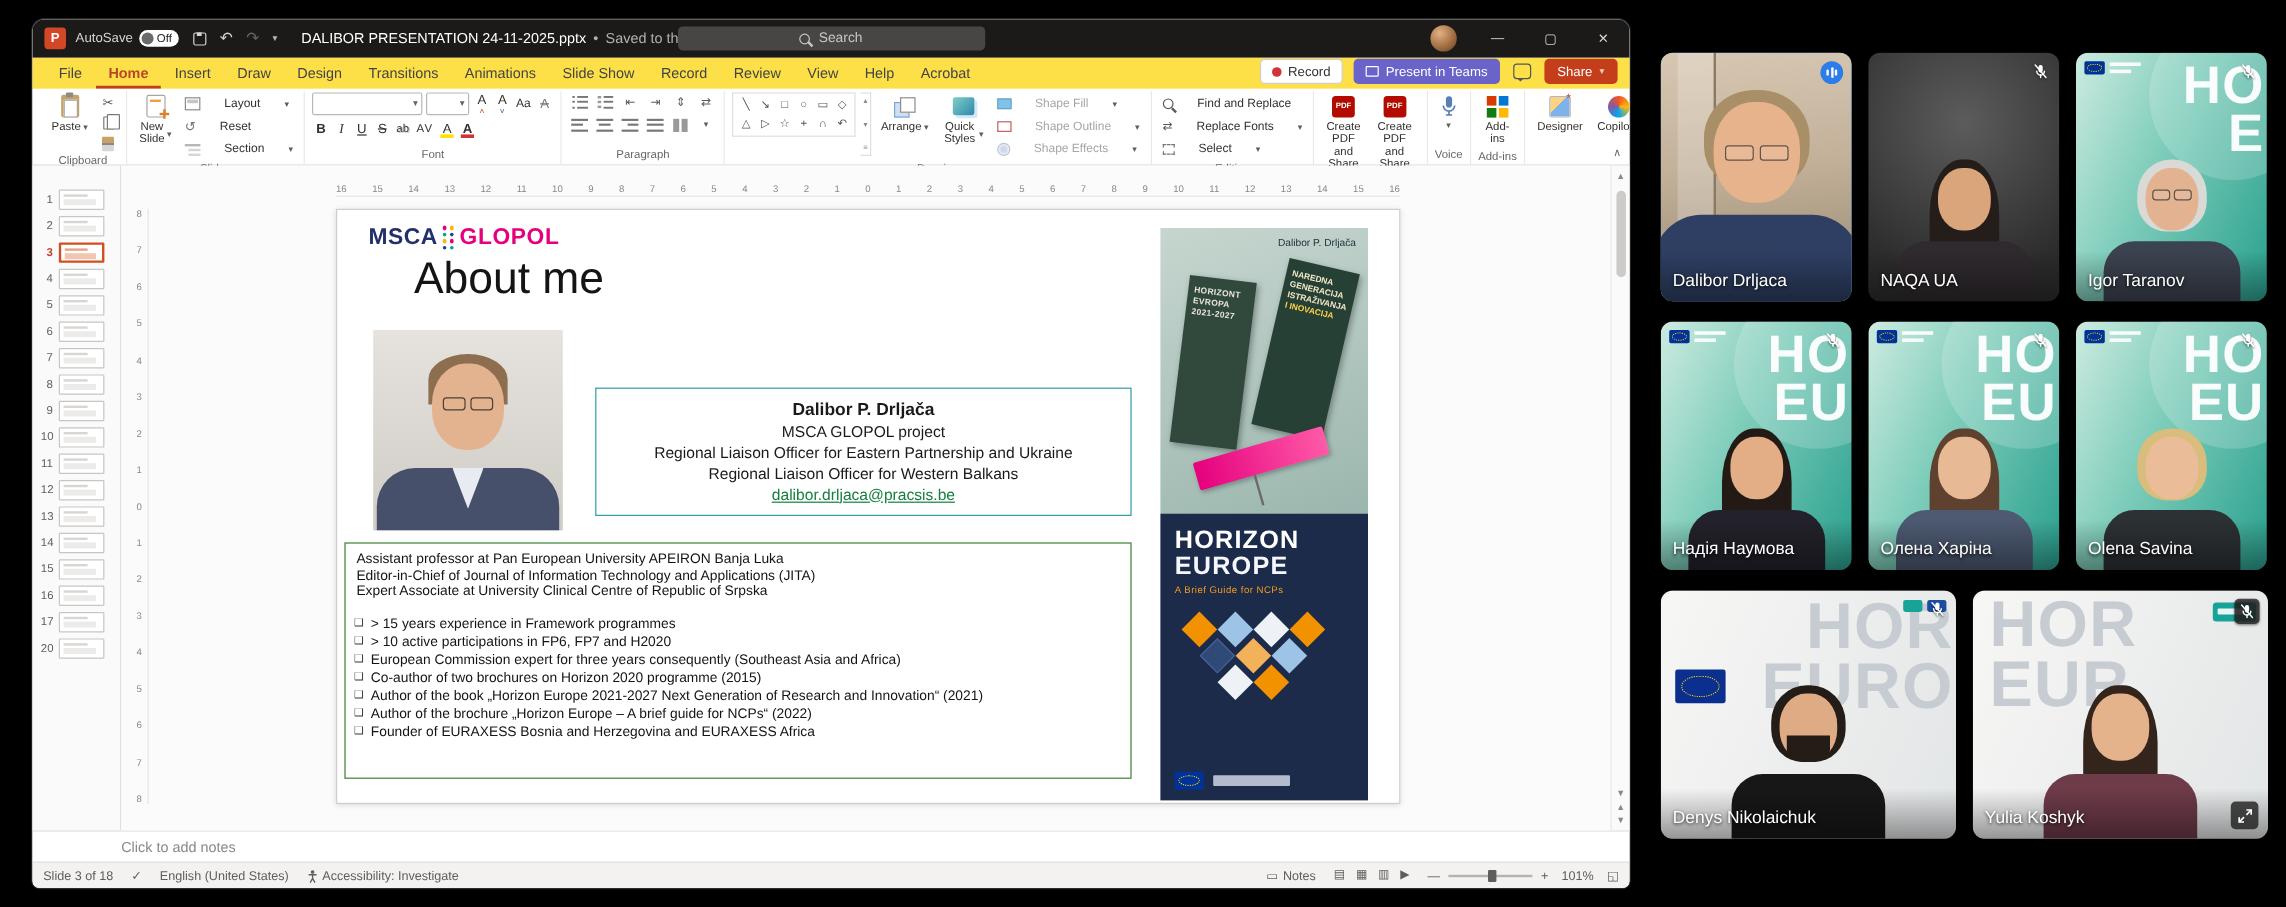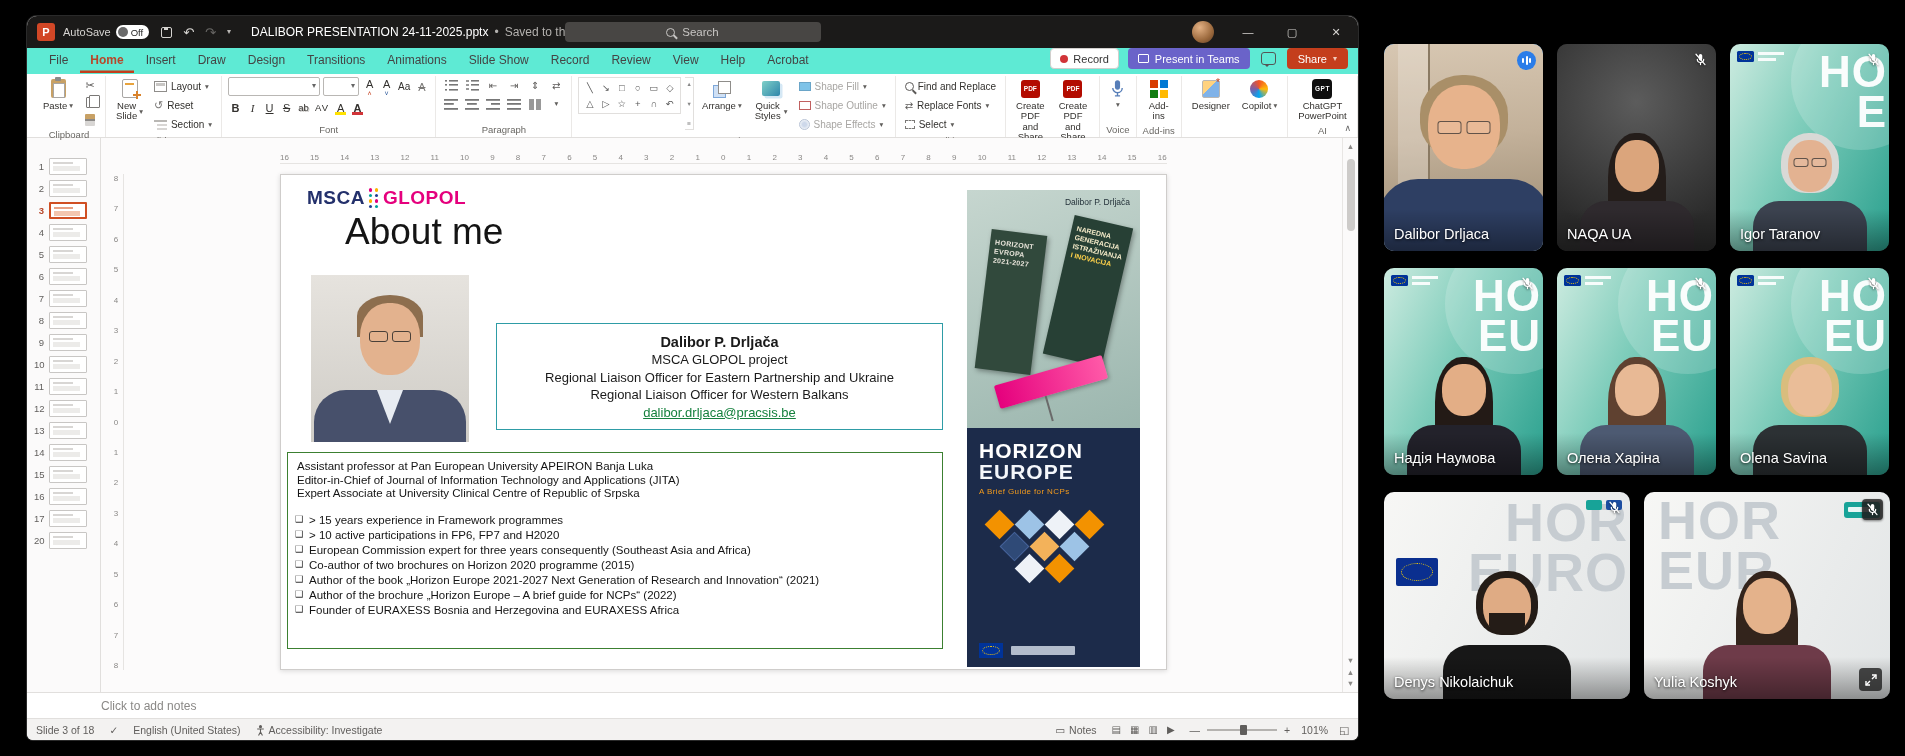--- a/index.html
+++ b/index.html
@@ -25,21 +25,21 @@
   .tb-sub{color:#b3b1ae}
   .tb-title .dd{font-size:8px;color:#b3b1ae}
   .tb-search{position:absolute;left:50%;top:6px;transform:translateX(-50%);width:256px;height:20px;background:#484644;border-radius:4px;display:flex;align-items:center;justify-content:center;gap:7px;color:#c8c6c4;font-size:11.5px}
   .mag{width:9px;height:9px;border:1.5px solid #c8c6c4;border-radius:50%;position:relative;display:inline-block}
   .mag::after{content:'';position:absolute;width:5px;height:1.5px;background:#c8c6c4;transform:rotate(45deg);right:-4px;bottom:-2px}
   .tb-right{margin-left:auto;display:flex;align-items:center;height:100%}
   .avatar{width:22px;height:22px;border-radius:50%;background:radial-gradient(circle at 35% 30%,#e3b184,#9c6a3e 60%,#5f3d22);margin-right:12px}
   .winbtn{width:44px;height:100%;display:grid;place-items:center;color:#d6d4d1;font-size:11px}
 
   
-  .tabrow{height:26px;background:#5eead4;display:flex;align-items:flex-start;padding:0 10px 0 12px;flex:none}
+  .tabrow{height:26px;background:#fde047;display:flex;align-items:center;padding:0 10px 0 12px;flex:none}
   .tabs{display:flex;list-style:none;gap:2px}
   .tab{padding:5px 10px 6px;font-size:12px;color:#444;white-space:nowrap}
   .tab.sel{color:#b7472a;font-weight:700;box-shadow:inset 0 -2.5px 0 #c43e1c}
   .tab-actions{margin-left:auto;display:flex;align-items:center;gap:9px;padding-bottom:3px}
   .btn-record{display:flex;align-items:center;gap:5px;border:1px solid #d1cfcd;background:#fff;border-radius:4px;height:21px;padding:0 9px;font-size:11px;color:#333;white-space:nowrap}
   .btn-record .rdot{width:8px;height:8px;border-radius:50%;background:#d13438}
   .btn-teams{display:flex;align-items:center;gap:6px;background:#6a63c9;color:#fff;border:none;border-radius:4px;height:21px;padding:0 10px;font-size:11px;white-space:nowrap}
   .screen-ico{width:11px;height:9px;border:1.5px solid #fff;border-radius:1px;display:inline-block}
   .cmt{width:15px;height:13px;border:1.5px solid #555;border-radius:3px;position:relative;margin:0 2px}
   .cmt::after{content:'';position:absolute;left:2px;bottom:-6px;border:3px solid transparent;border-top-color:#555}
@@ -60,21 +60,21 @@
   .gi-cut::before{content:"✂";font-size:11px;color:#5c5a58}
   .ic-copy{width:9px;height:11px;border:1.2px solid #7a7876;border-radius:1px;position:relative;display:inline-block}
   .ic-copy::after{content:'';position:absolute;left:2.5px;top:-3.5px;width:9px;height:11px;border:1.2px solid #7a7876;border-radius:1px;background:#fff}
   .ic-painter{width:10px;height:12px;display:inline-block;background:linear-gradient(#c8a165 0 5px,#8a8886 5px 7px,#d8d6d4 7px 100%);border-radius:1px}
   .ic-paste{width:15px;height:19px;background:#c8a165;border-radius:2px;position:relative;display:inline-block}
   .ic-paste::before{content:'';position:absolute;left:2.5px;top:3.5px;width:10px;height:13px;background:#fff;border:1px solid #a8a6a4}
   .ic-paste::after{content:'';position:absolute;left:4.5px;top:-2px;width:6px;height:3.5px;background:#8a8a8a;border-radius:1px}
   .ic-newslide{width:16px;height:19px;background:#fff;border:1px solid #a8a6a4;border-radius:2px;position:relative;display:inline-block}
   .ic-newslide::before{content:'';position:absolute;left:2px;top:3px;width:9px;height:2px;background:#e8a33d}
   .ic-newslide::after{content:'';position:absolute;right:-4px;bottom:-2px;width:8px;height:8px;background:linear-gradient(#d9822b 0 0) center/8px 2px no-repeat,linear-gradient(#d9822b 0 0) center/2px 8px no-repeat}
-  .sbtn{height:17px;display:flex;align-items:center;gap:4px;font-size:10px;color:#33312e;padding:0 3px;white-space:nowrap}
+  .sbtn{height:17px;display:flex;align-items:center;gap:20px;font-size:10px;color:#33312e;padding:0 3px;white-space:nowrap}
   .sbtn.dis{color:#a8a6a3}
   .ic-layout{width:13px;height:11px;border:1px solid #8f8d8a;position:relative;display:inline-block}
   .ic-layout::before{content:'';position:absolute;top:1px;left:1px;right:1px;height:3px;background:#c8c6c4}
   .gi-reset::before{content:"↺";font-size:11px;color:#7a7876}
   .ic-section{width:13px;height:10px;display:inline-block;background:linear-gradient(#b9b7b4 0 0) 0 0/13px 2px no-repeat,linear-gradient(#d8d6d4 0 0) 3px 4px/10px 2px no-repeat,linear-gradient(#d8d6d4 0 0) 3px 8px/10px 2px no-repeat}
   .fcol{display:flex;flex-direction:column;gap:3px}
   .frow{display:flex;align-items:center;gap:3px}
   .combo{width:92px;height:19px;border:1px solid #b9b7b4;border-radius:2px;background:#fff;position:relative;display:inline-block}
   .combo::after{content:"▾";position:absolute;right:3px;top:3px;font-size:8px;color:#666}
   .combo.size{width:36px}

